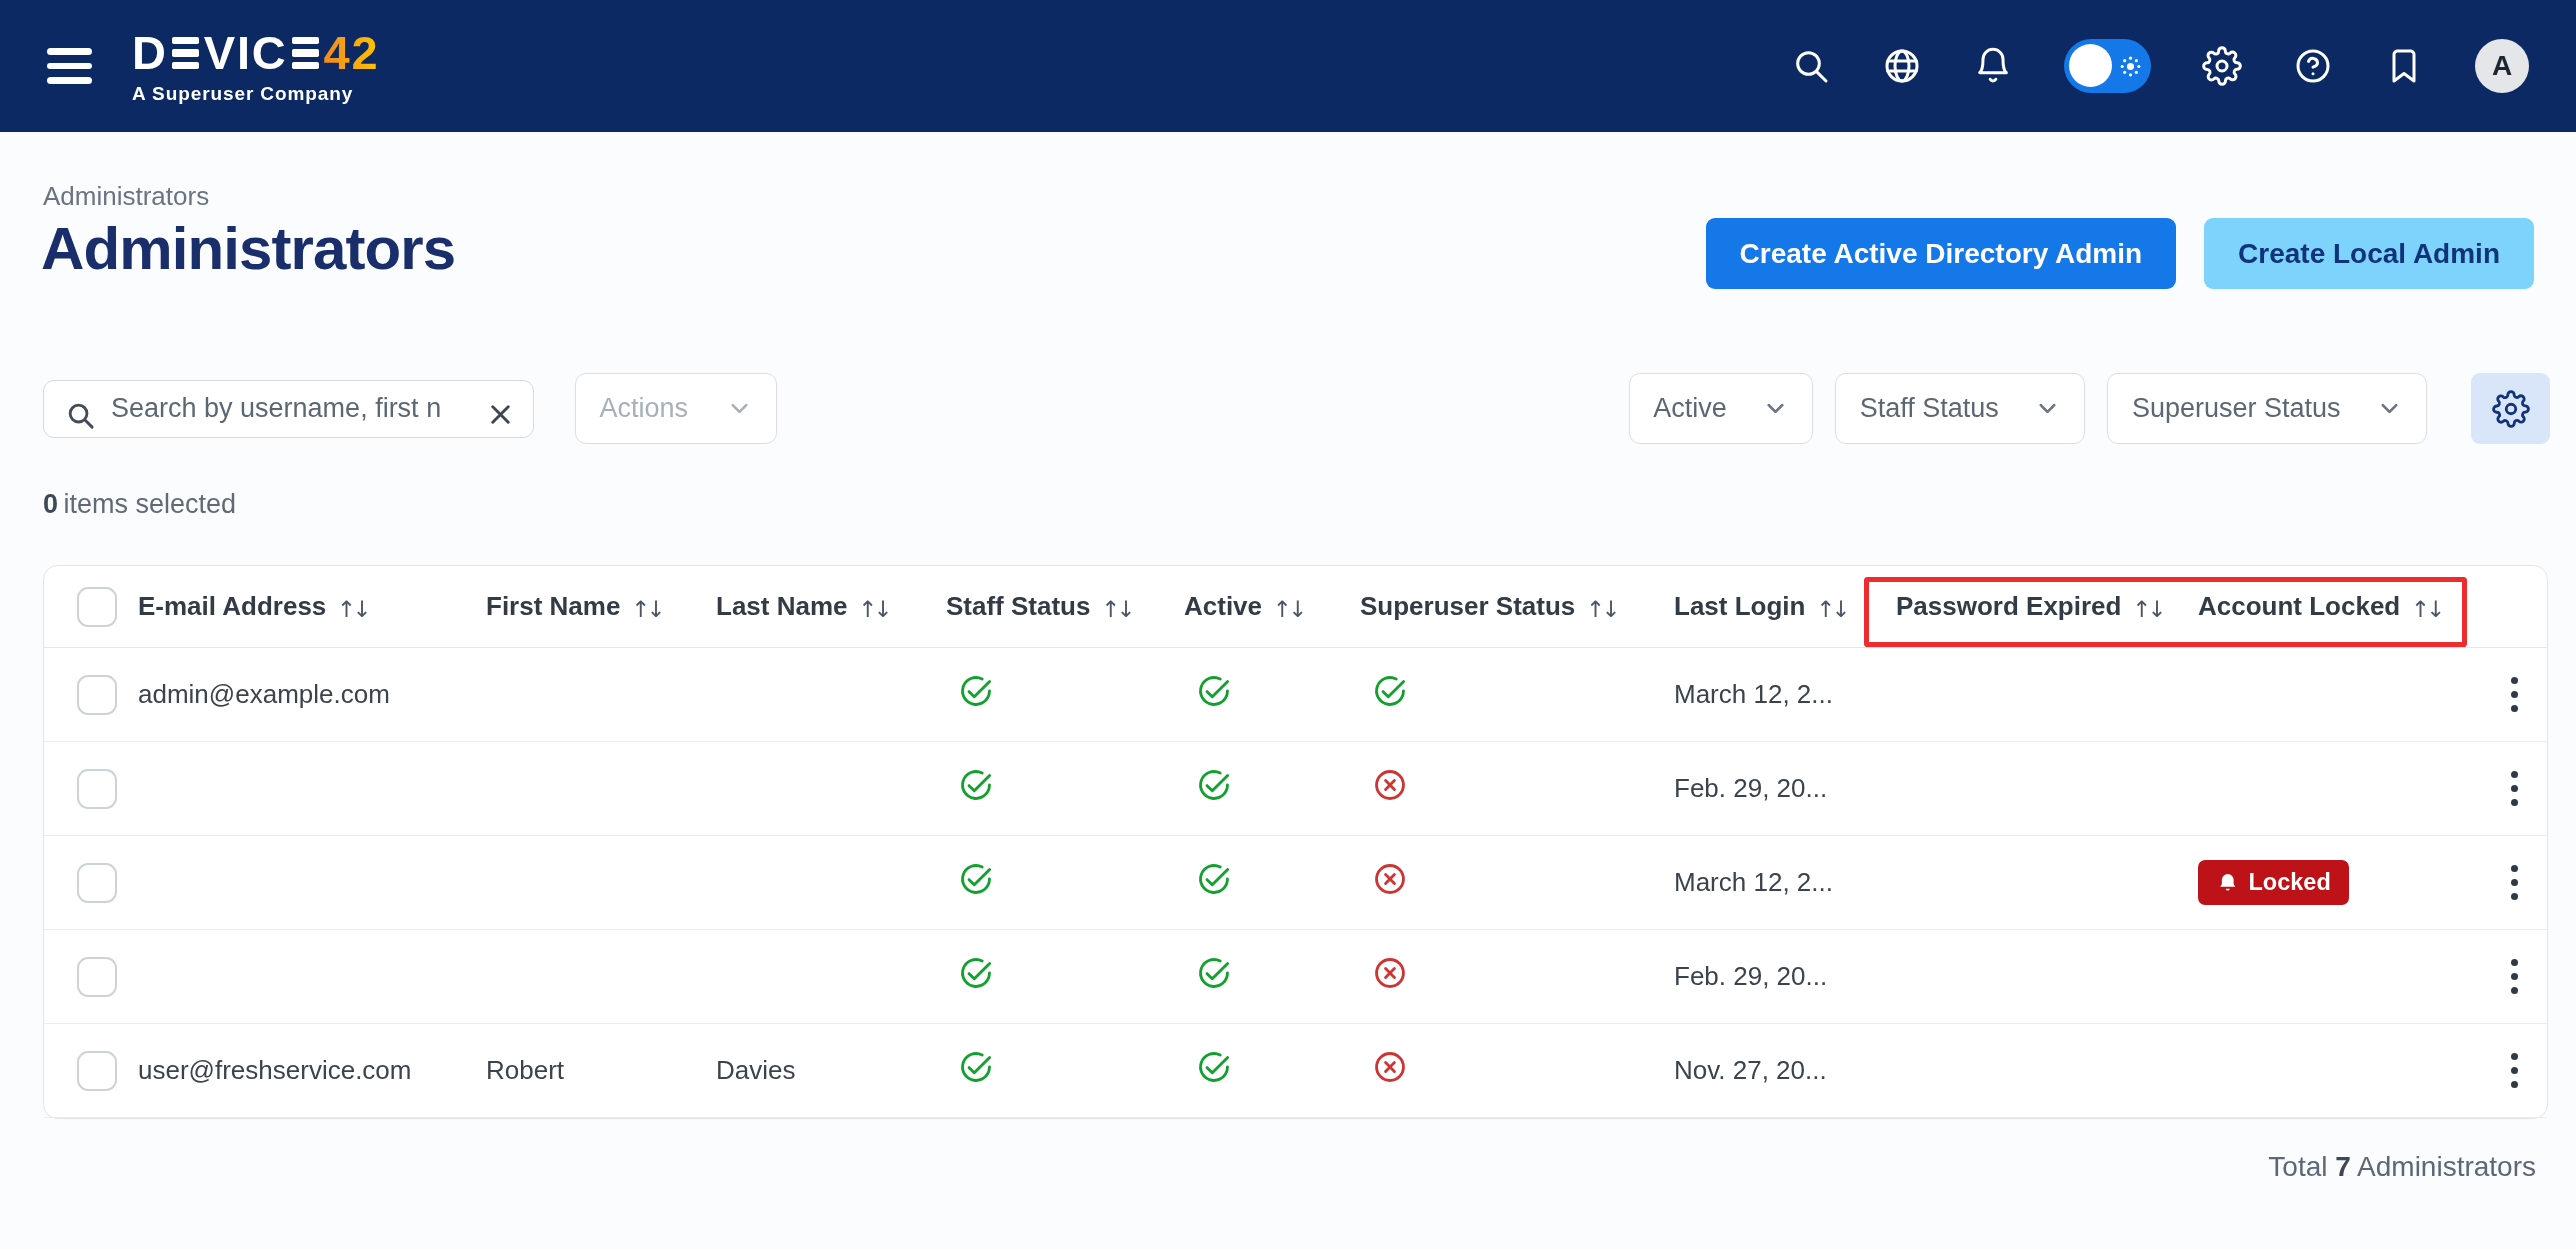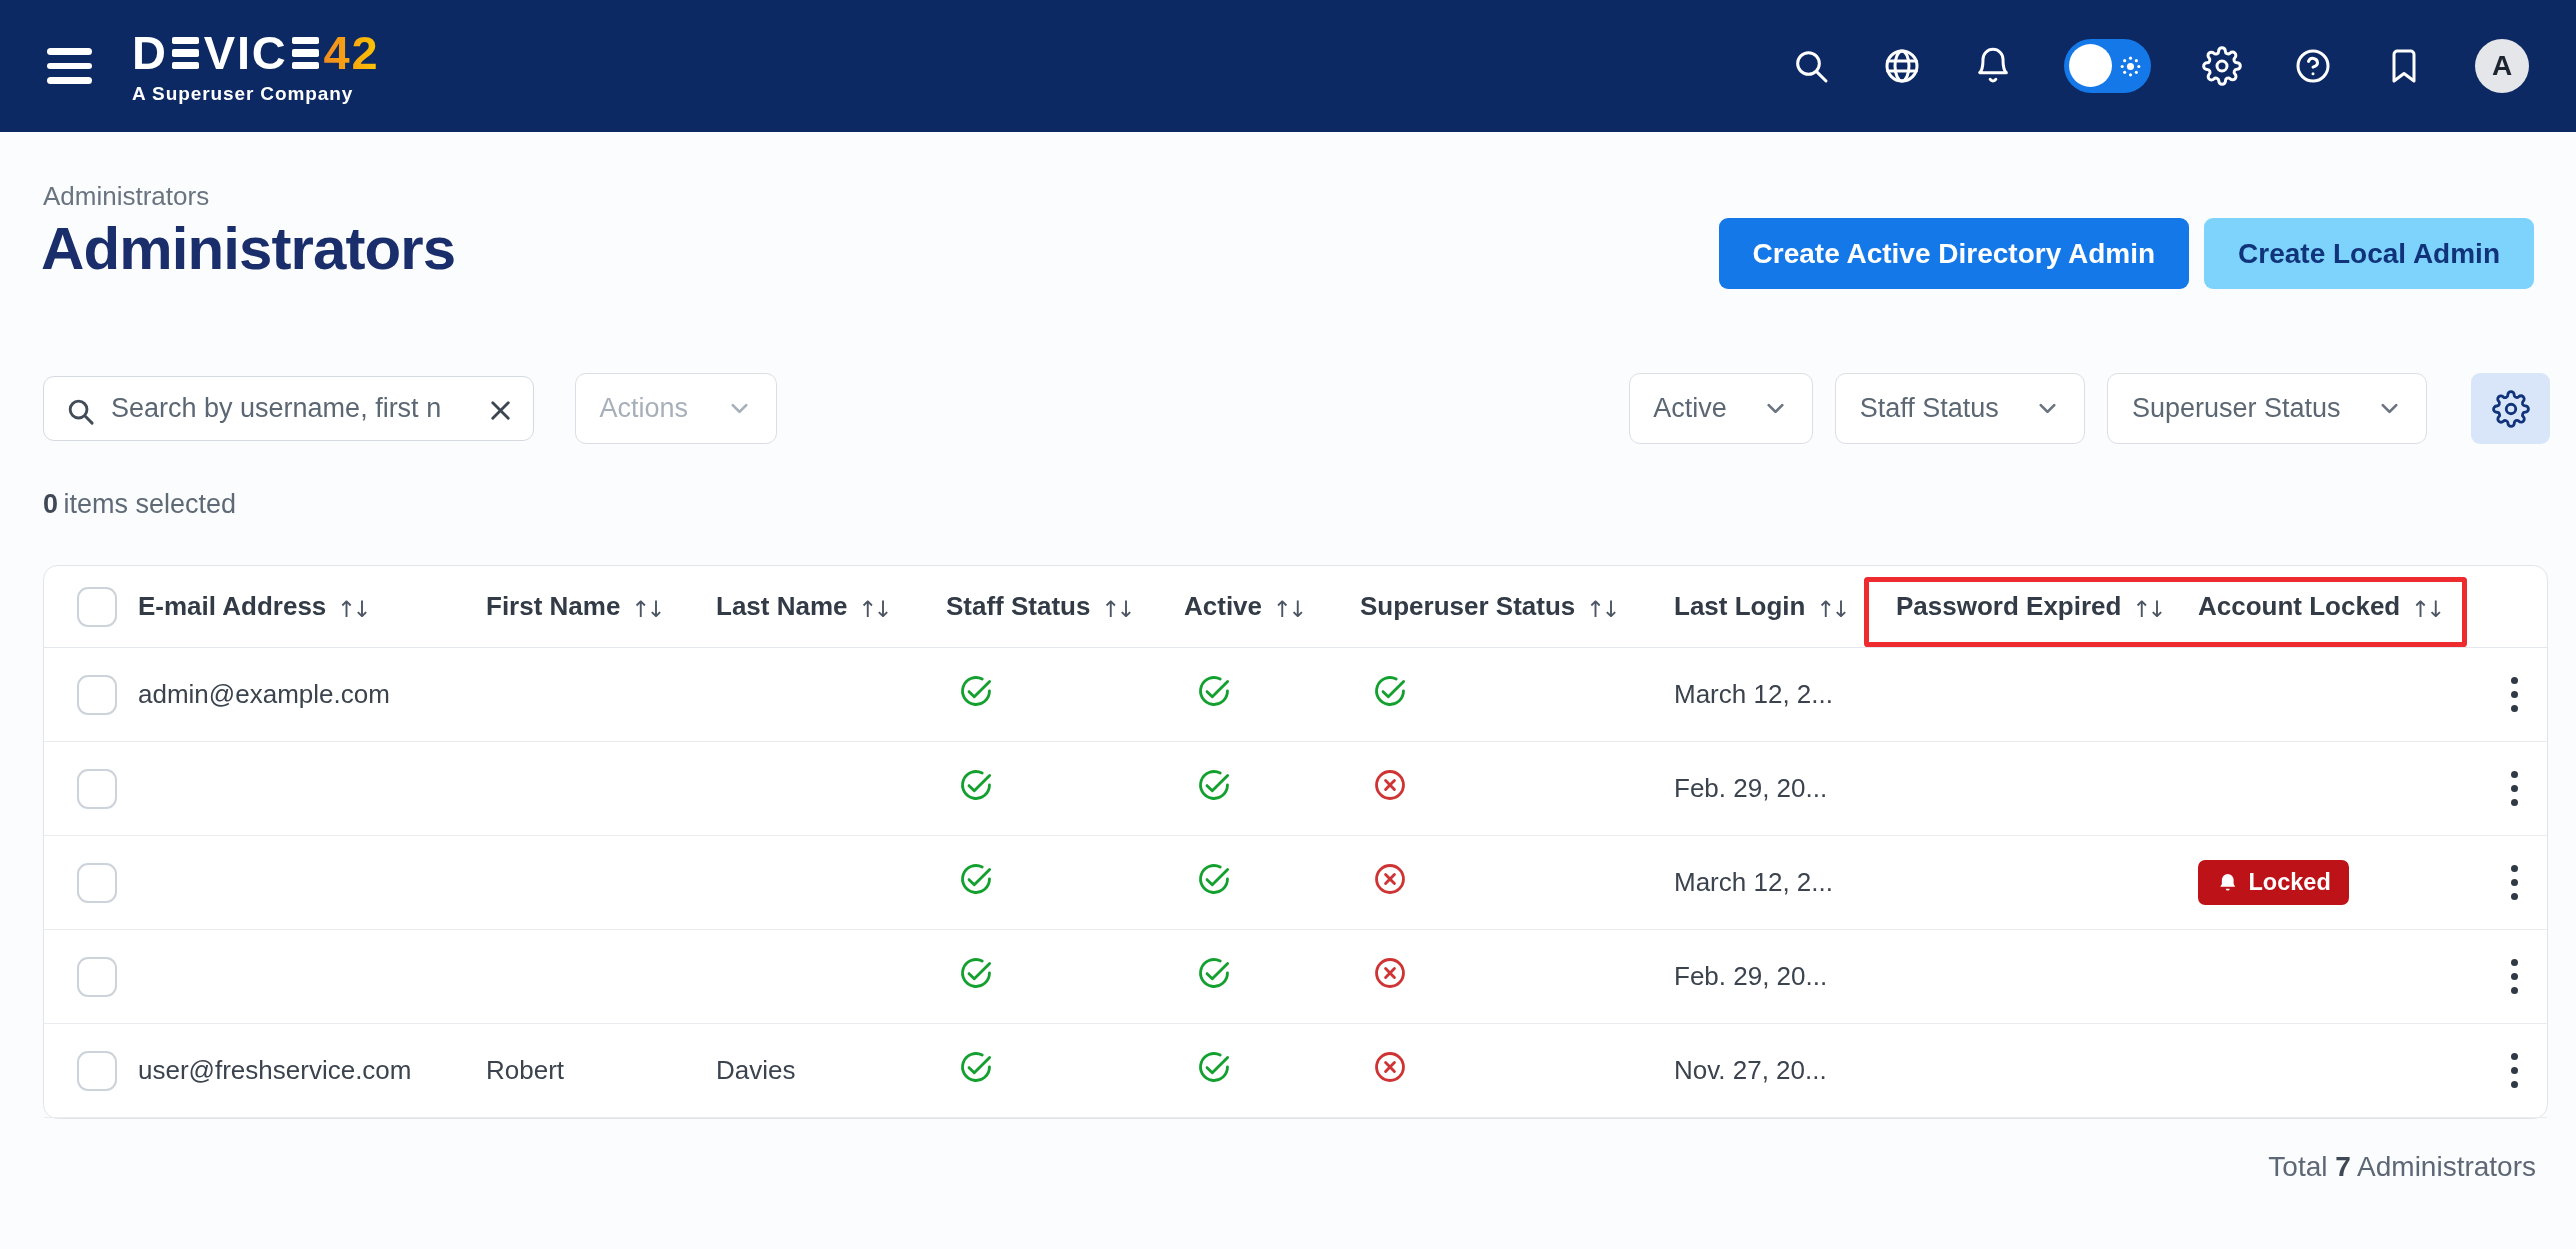--- a/index.html
+++ b/index.html
@@ -22,29 +22,29 @@
   .nav-icon svg { width:40px; height:40px; stroke:#fff; fill:none; stroke-width:1.8; stroke-linecap:round; stroke-linejoin:round; }
   .toggle { width:87px; height:54px; border-radius:27px; background:#1478e8; position:relative; cursor:pointer; }
   .toggle .knob { position:absolute; left:5.4px; top:5.4px; width:43px; height:43px; border-radius:50%; background:#fff; }
   .toggle svg { position:absolute; right:8.1px; top:14.5px; width:25px; height:25px; fill:#fff; }
   .avatar { width:54px; height:54px; border-radius:50%; background:#e4e6e9; display:flex; align-items:center;
             justify-content:center; font-size:28px; font-weight:bold; color:#1c2530; cursor:pointer; }
 
   
   .breadcrumb { position:absolute; top:181px; left:43px; font-size:26px; color:#6a7480; }
   .page-title { position:absolute; top:214px; left:41px; font-size:60px; font-weight:800; color:#1a2e6b; letter-spacing:-0.9px; }
-  .top-actions { position:absolute; top:218px; right:42px; display:flex; gap:15px; }
+  .top-actions { position:absolute; top:218px; right:42px; display:flex; gap:28px; }
   .btn { border:none; border-radius:9px; height:71px; padding:0 34px; font-family:inherit;
          font-size:28px; font-weight:bold; cursor:pointer; display:flex; align-items:center; }
   .btn-primary { background:#1478e8; color:#fff; }
   .btn-light { background:#7dd3fc; color:#10337a; }
 
   
   .toolbar { position:absolute; top:373px; left:43px; right:26px; height:71px; display:flex; align-items:center; }
-  .search-wrap { position:relative; width:491px; height:65px; }
+  .search-wrap { position:relative; width:491px; height:58px; }
   .search-wrap input { width:100%; height:100%; border:1.8px solid #d5dae0; border-radius:11px;
          padding:0 60px 0 67px; font-family:inherit; font-size:27px; color:#4d5865; background:#fff; outline:none; }
   .search-wrap input::placeholder { color:#5c6774; opacity:1; }
   .search-wrap .mag { position:absolute; left:22px; top:20px; width:31px; height:31px; stroke:#424c58; fill:none; stroke-width:2.2; stroke-linecap:round; }
   .search-wrap .clear { position:absolute; right:18px; top:19px; width:31px; height:31px; stroke:#3c4652; fill:none; stroke-width:2.2; stroke-linecap:round; cursor:pointer; }
   .dd { height:71px; border:1.8px solid #dbdfe5; border-radius:11px; background:#fff; display:flex; align-items:center;
         justify-content:space-between; padding:0 23.5px; font-size:27px; color:#5c6774; cursor:pointer; gap:35px; white-space:nowrap; }
   .dd svg { width:27px; height:27px; stroke:#6b7581; fill:none; stroke-width:2.4; stroke-linecap:round; stroke-linejoin:round; flex:0 0 auto; }
   .dd.disabled { color:#a7b0ba; }
   .dd.disabled svg { stroke:#a7b0ba; }

